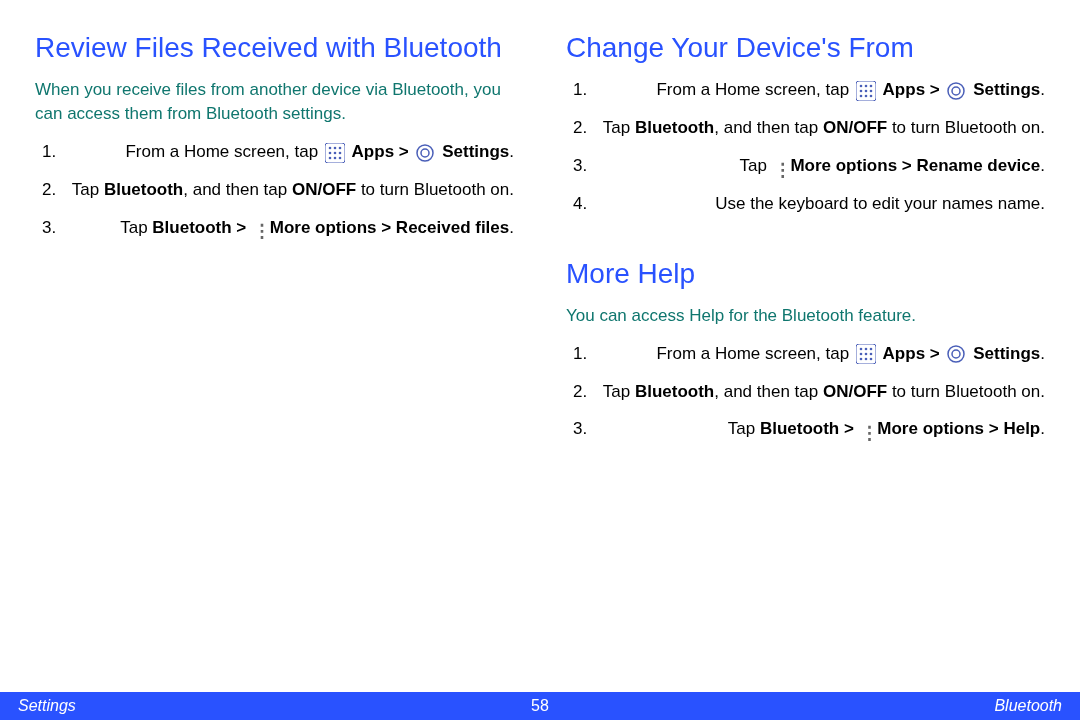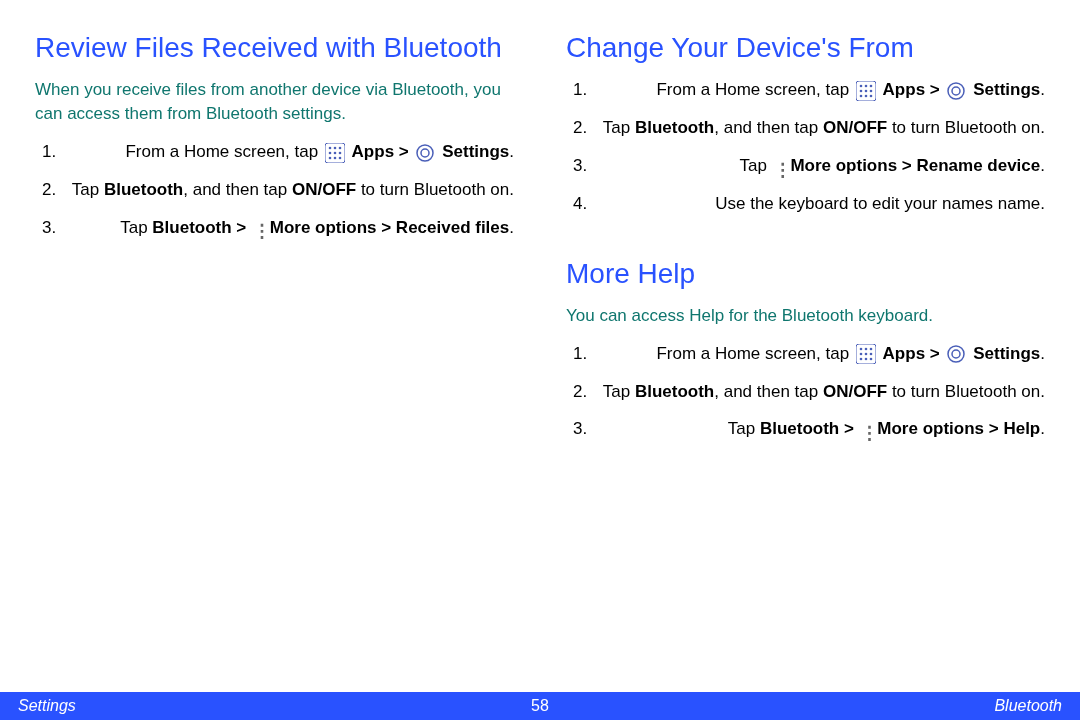--- a/index.html
+++ b/index.html
@@ -176,21 +176,21 @@
           <span>Tap </span><span class="more-icon"></span> <b>More options &gt; Rename device</b>.
         </li>
         <li>
           <span>Use the keyboard to edit your names name.</span>
         </li>
       </ol>
     </div>
 
     <div class="section">
       <h2>More Help</h2>
-      <p class="intro">You can access Help for the Bluetooth keyboard.</p>
+      <p class="intro">You can access Help for the Bluetooth feature.</p>
       <ol>
         <li>
           <span>From a Home screen, tap </span><span class="apps-icon"><svg viewBox="0 0 20 20">
                 <rect x="0" y="0" width="20" height="20" fill="none" stroke="#4a5fb8" stroke-width="1" rx="3"></rect>
                 <g fill="#4a5fb8">
                   <circle cx="5" cy="5" r="1.3"></circle>
                   <circle cx="10" cy="5" r="1.3"></circle>
                   <circle cx="15" cy="5" r="1.3"></circle>
                   <circle cx="5" cy="10" r="1.3"></circle>
                   <circle cx="10" cy="10" r="1.3"></circle>

